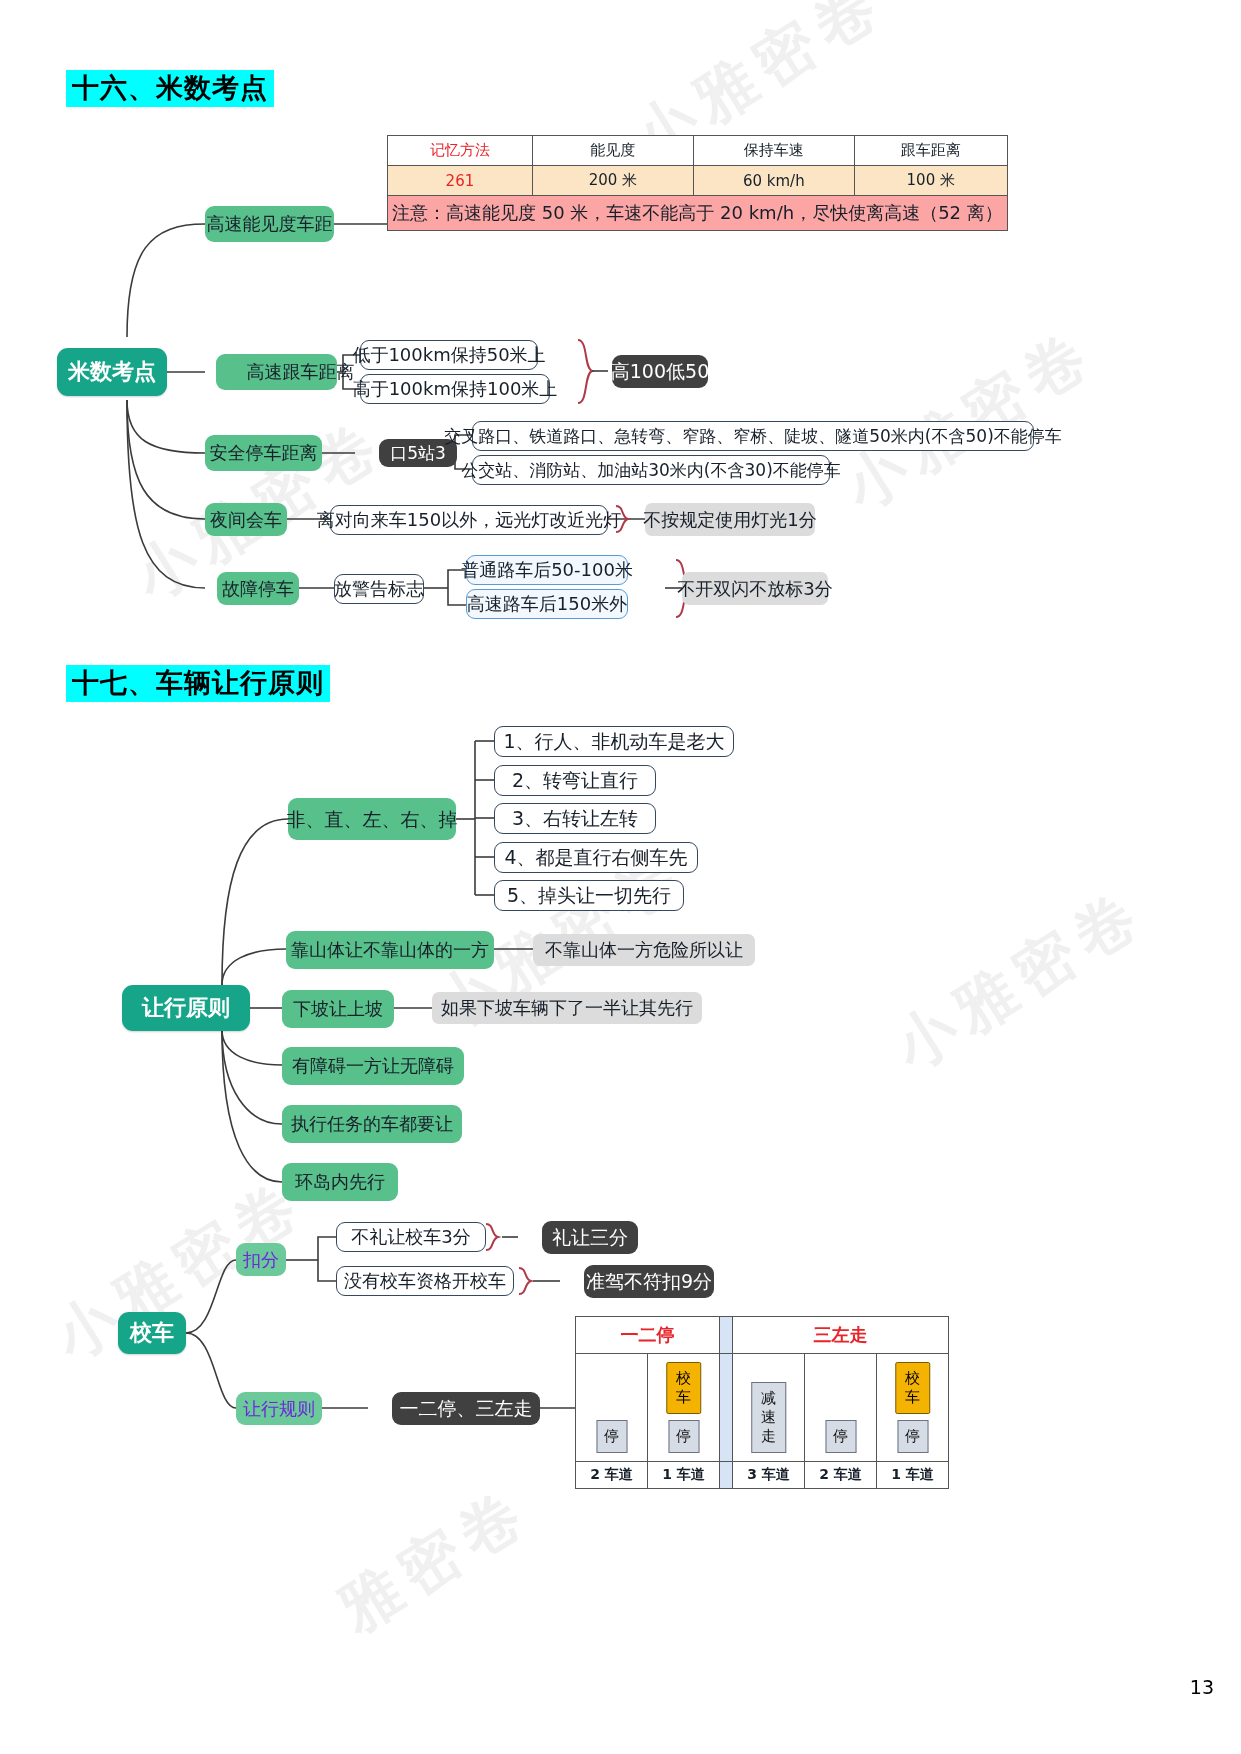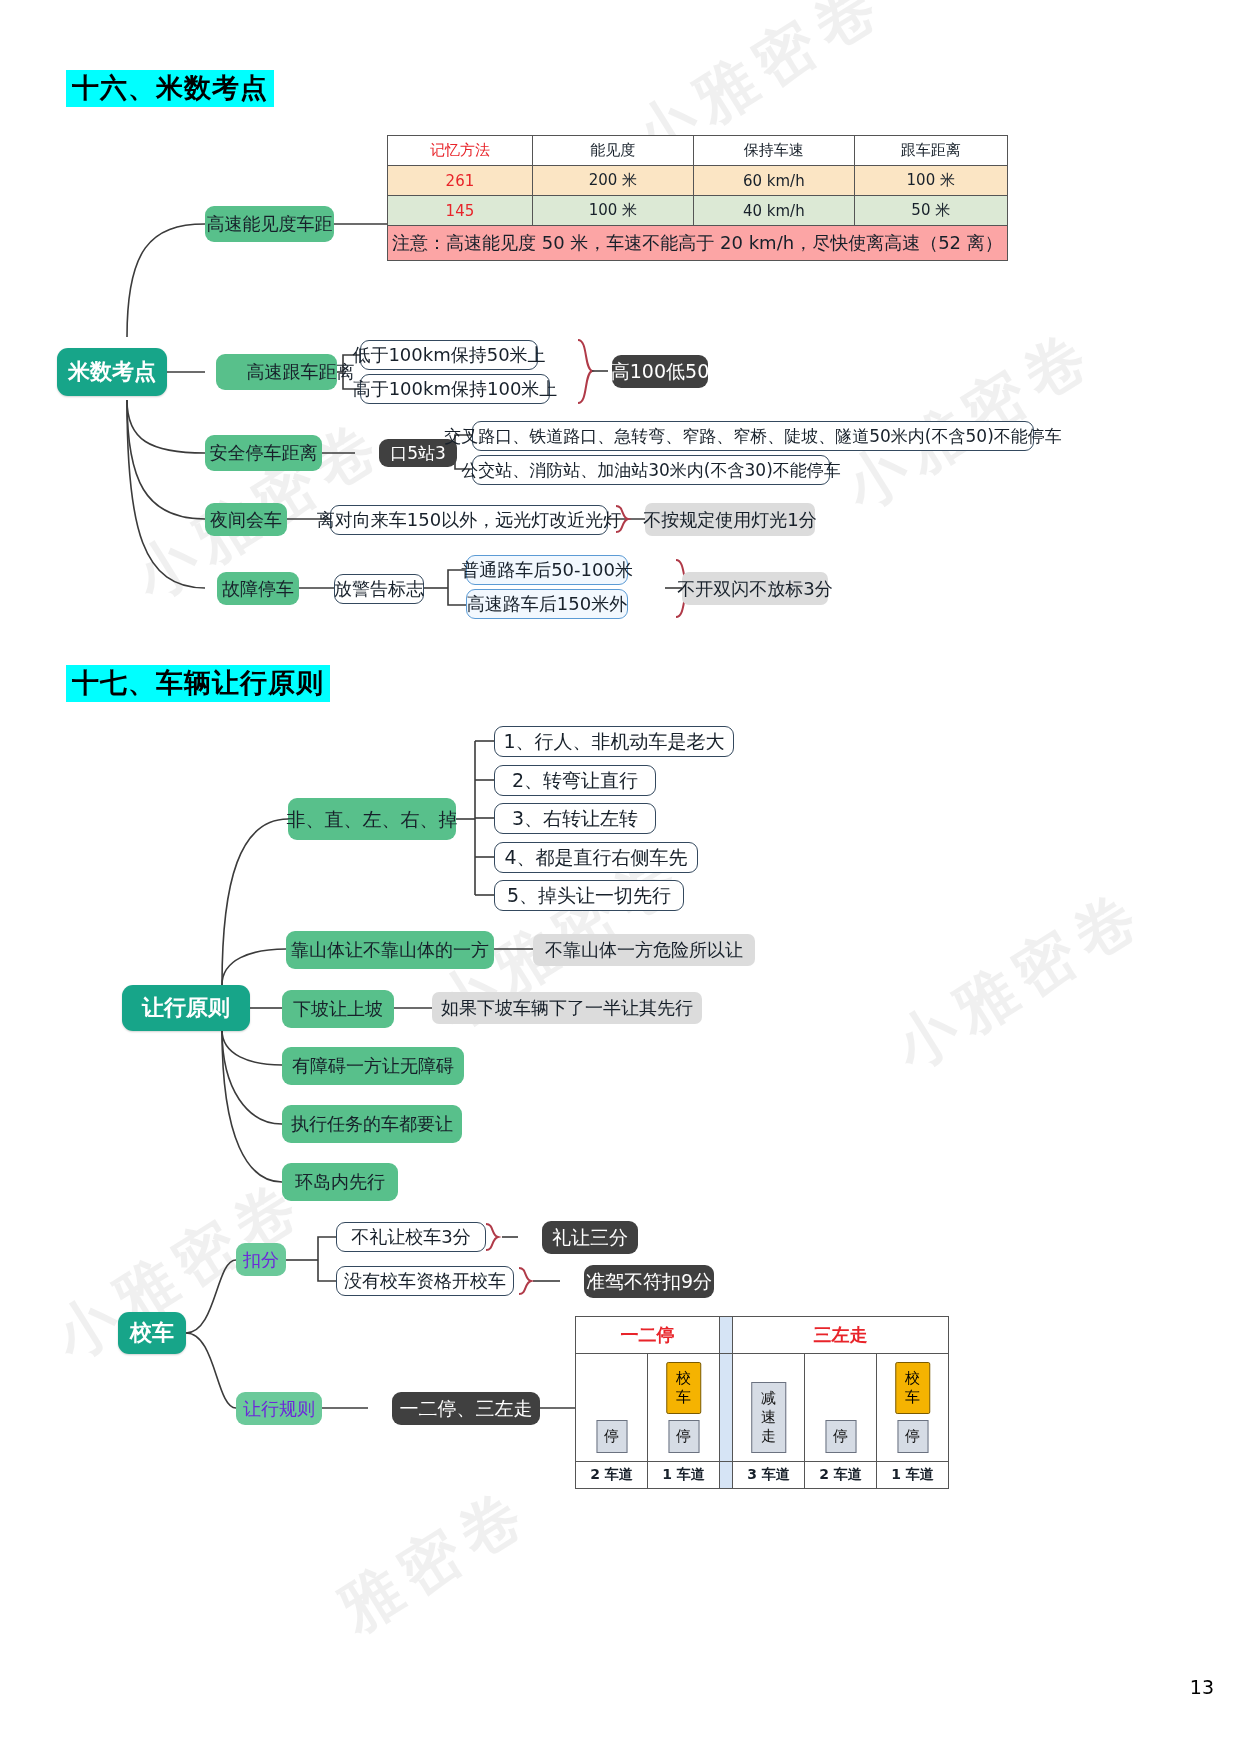--- a/index.html
+++ b/index.html
@@ -131,26 +131,20 @@
     <th style="width:100px;">能见度</th>
     <th style="width:100px;">保持车速</th>
     <th style="width:95px;">跟车距离</th>
   </tr>
   <tr class="row-a">
     <td class="num">261</td>
     <td>200 米</td>
     <td>60 km/h</td>
     <td>100 米</td>
   </tr>
-  <tr class="row-b">
-    <td class="num">145</td>
-    <td>100 米</td>
-    <td>40 km/h</td>
-    <td>50 米</td>
-  </tr>
   <tr>
     <td class="note-cell" colspan="4">注意：高速能见度 50 米，车速不能高于 20 km/h，尽快使离高速（52 离）</td>
   </tr>
 </tbody>
   </table>
 
 <svg class="links">
   <g fill="none" stroke="#3b3b3b" stroke-width="1.6">
 
     <path d="M127,337 C127,250 150,224 205,224"></path>

